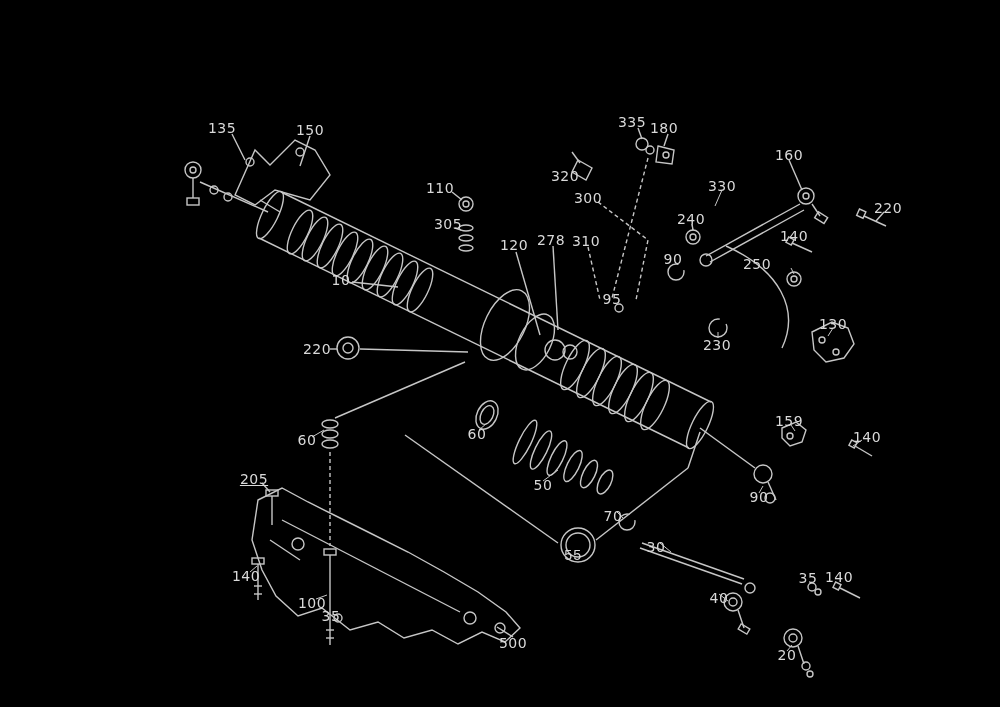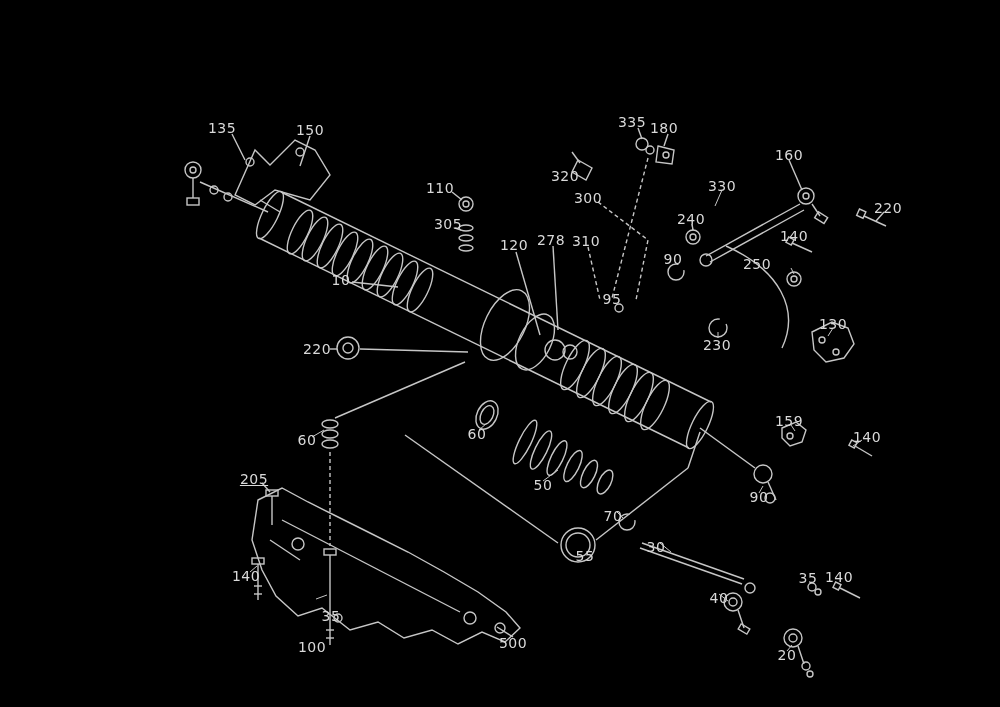--- a/index.html
+++ b/index.html
@@ -318,24 +318,24 @@
       <div class="part-label" style="left: 833px; top: 324px;">130</div>
       <div class="part-label" style="left: 317px; top: 349px;">220</div>
       <div class="part-label" style="left: 789px; top: 421px;">159</div>
       <div class="part-label" style="left: 867px; top: 437px;">140</div>
       <div class="part-label" style="left: 307px; top: 440px;">60</div>
       <div class="part-label" style="left: 477px; top: 434px; text-align: center;">60</div>
       <div class="part-label" style="left: 543px; top: 485px;">50</div>
       <div class="part-label" style="left: 254px; top: 479px; text-decoration: underline;">205</div>
       <div class="part-label" style="left: 613px; top: 516px;">70</div>
       <div class="part-label" style="left: 656px; top: 547px;">30</div>
-      <div class="part-label" style="left: 585px; top: 556px;">55</div>
+      <div class="part-label" style="left: 573px; top: 556px; font-family: Liberation Mono, monospace;">55</div>
       <div class="part-label" style="left: 759px; top: 497px;">90</div>
       <div class="part-label" style="left: 246px; top: 576px;">140</div>
-      <div class="part-label" style="left: 312px; top: 603px; margin-top: 44px;">100</div>
+      <div class="part-label" style="left: 312px; top: 603px;">100</div>
       <div class="part-label" style="left: 331px; top: 616px;">35</div>
       <div class="part-label" style="left: 513px; top: 643px;">500</div>
       <div class="part-label" style="left: 719px; top: 598px;">40</div>
       <div class="part-label" style="left: 808px; top: 578px;">35</div>
       <div class="part-label" style="left: 839px; top: 577px;">140</div>
       <div class="part-label" style="left: 787px; top: 655px;">20</div>
     </div>
 </div>
 
 </body></html>

